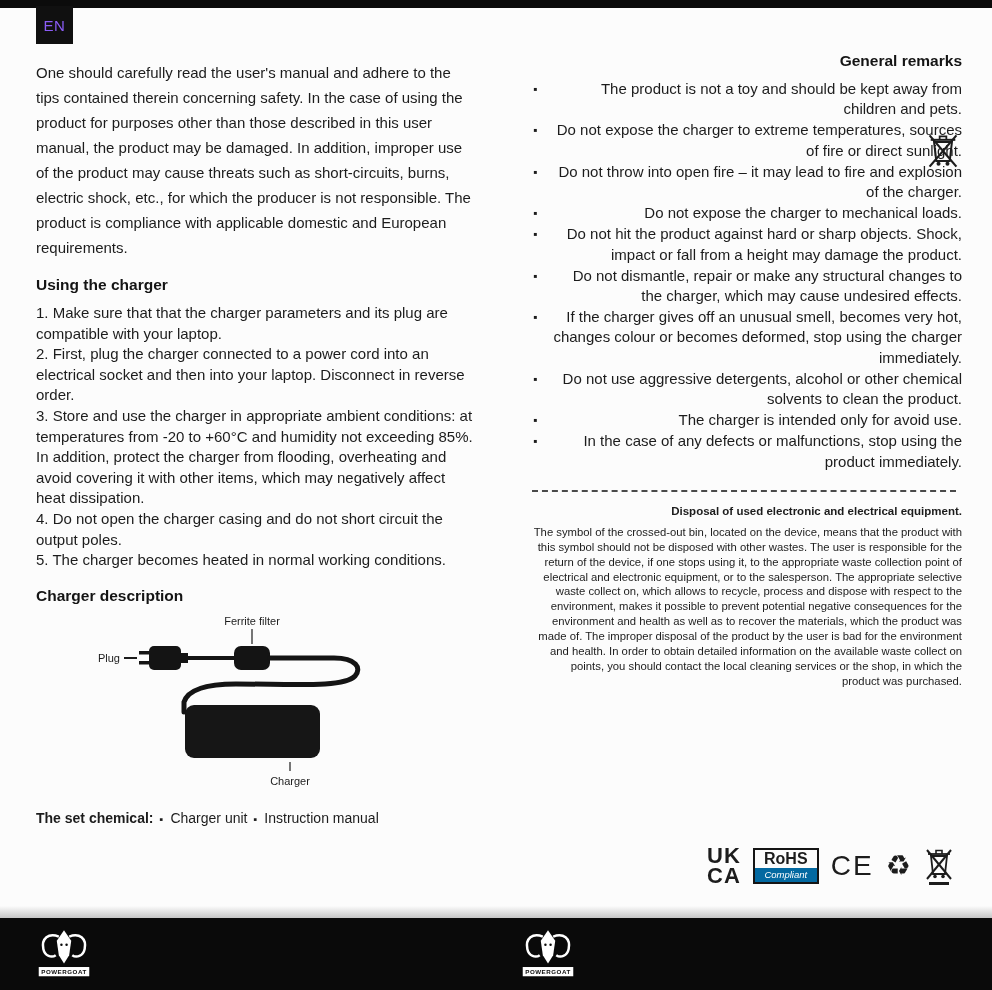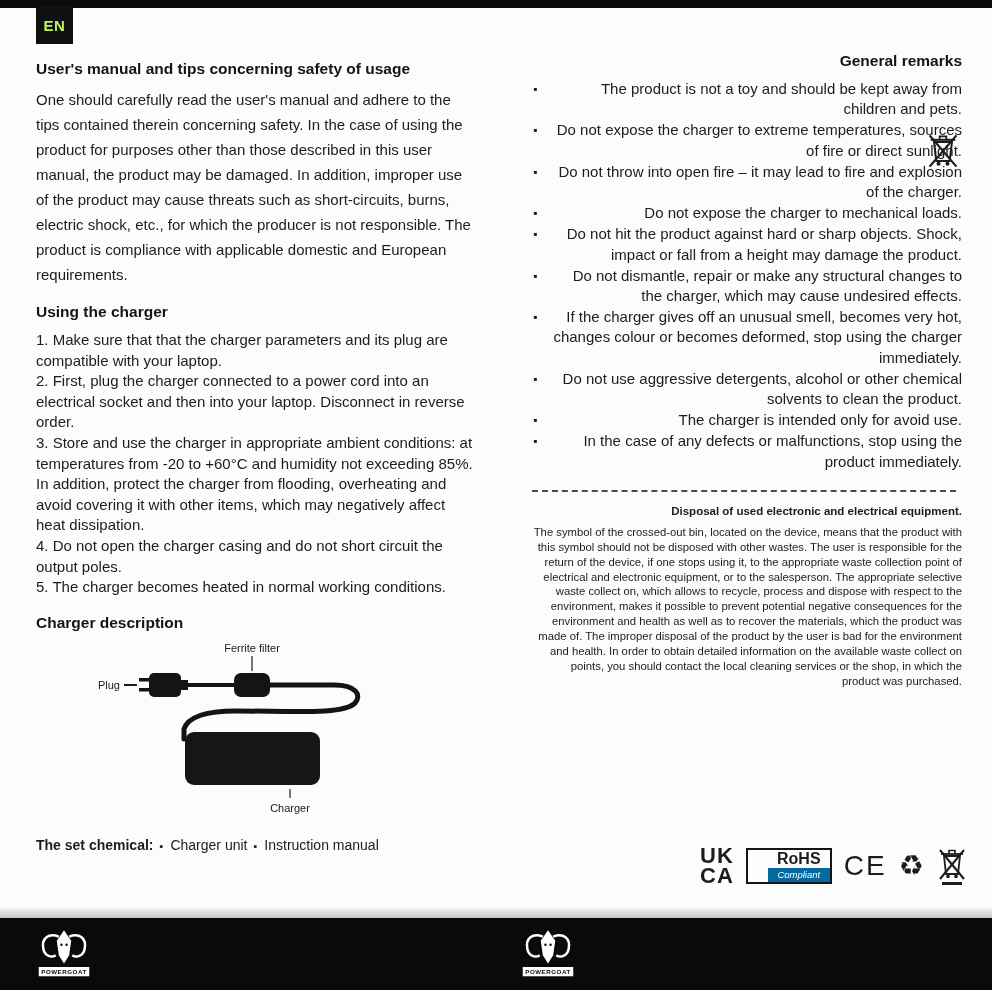--- a/index.html
+++ b/index.html
@@ -2,21 +2,21 @@
 <html><head>
 <meta charset="utf-8">
 <style>
   html,body { margin:0; padding:0; background:#e8e8e8; }
   .page { position:relative; width:992px; height:990px; background:#fcfcfc;
           font-family:"Liberation Sans", sans-serif; color:#1c1c1c; overflow:hidden; }
 
   .top-bar { position:absolute; top:0; left:0; width:100%; height:8px; background:#0b0b0b; }
 
   .en-badge { position:absolute; left:36px; top:6px; width:37px; height:38px; background:#101010;
-              color:#bef264; font-weight:bold; font-size:15px; display:flex; align-items:center;
+              color:#8b5cf6; font-weight:normal; font-size:15px; display:flex; align-items:center;
               justify-content:center; letter-spacing:.5px; }
 
   .col-left  { position:absolute; left:36px;  top:60px; width:437px; }
   .col-right { position:absolute; left:532px; top:52px; width:430px;text-align:right; }
 
   .section-h { font-size:15.5px; font-weight:bold; margin:0 0 9px 0; color:#141414; }
   .body-p    { font-size:15px; line-height:25px; margin:0; }
   .mt        { margin-top:16px; }
 
   .steps div { font-size:15px; line-height:20.6px; }
@@ -30,22 +30,22 @@
   .disposal-h { font-size:11.5px; font-weight:bold; margin:0 0 8px 0; }
   .disposal-b { font-size:11.3px; line-height:14.9px; margin:0; }
 
   .diagram { margin-top:6px; display:block; }
 
   .set-line { margin-top:16px; font-size:14px; }
   .set-label { font-weight:bold; }
   .set-item::before { content:"▪"; margin:0 7px 0 6px; font-size:11px; }
 
   .marks { position:absolute; left:700px; top:845px; display:flex; align-items:center; gap:12px; }
-  .ukca { font-weight:bold; font-size:22px; line-height:20px; letter-spacing:1px; }
-  .rohs { border:2.5px solid #151515; text-align:center; width:62px;padding-left:20px; }
+  .ukca { font-weight:bold; font-size:22px; line-height:20px; letter-spacing:1px;margin-left:7px; }
+  .rohs { border:2.5px solid #151515; text-align:center; width:62px; }
   .rohs-top { font-weight:bold; font-size:16px; padding:0 2px; }
   .rohs-sub { background:#0369a1; color:#fff; font-size:9.5px; padding:1px 2px 2px 2px;font-style:italic; }
   .ce { font-size:28px; letter-spacing:2px;text-align:right; }
   .recycle { font-size:28px; line-height:1; }
 
   .bin-top { position:absolute; left:928px; top:132px; }
 
   .page-shadow { position:absolute; left:0; top:906px; width:100%; height:12px;
                  background:linear-gradient(#fcfcfc,#c6c6c6); }
   .bottom-bar { position:absolute; left:0; top:918px; width:100%; height:72px; background:#0a0a0a; }
@@ -58,21 +58,20 @@
 
 <div class="page">
 
   <div class="top-bar"></div>
 
   <div class="en-badge">
     <span>EN</span>
   </div>
 
   <div class="col-left">
-    <h2 class="section-h">User's manual and tips concerning safety of usage</h2>
     <p class="body-p">One should carefully read the user's manual and adhere to the tips contained therein concerning safety. In the case of using the product for purposes other than those described in this user manual, the product may be damaged. In addition, improper use of the product may cause threats such as short-circuits, burns, electric shock, etc., for which the producer is not responsible. The product is compliance with applicable domestic and European requirements.</p>
 
     <h2 class="section-h mt">Using the charger</h2>
     <div class="steps">
       <div>1. Make sure that that the charger parameters and its plug are compatible with your laptop.</div>
       <div>2. First, plug the charger connected to a power cord into an electrical socket and then into your laptop. Disconnect in reverse order.</div>
       <div>3. Store and use the charger in appropriate ambient conditions: at temperatures from -20 to +60°C and humidity not exceeding 85%. In addition, protect the charger from flooding, overheating and avoid covering it with other items, which may negatively affect heat dissipation.</div>
       <div>4. Do not open the charger casing and do not short circuit the output poles.</div>
       <div>5. The charger becomes heated in normal working conditions.</div>
     </div>

